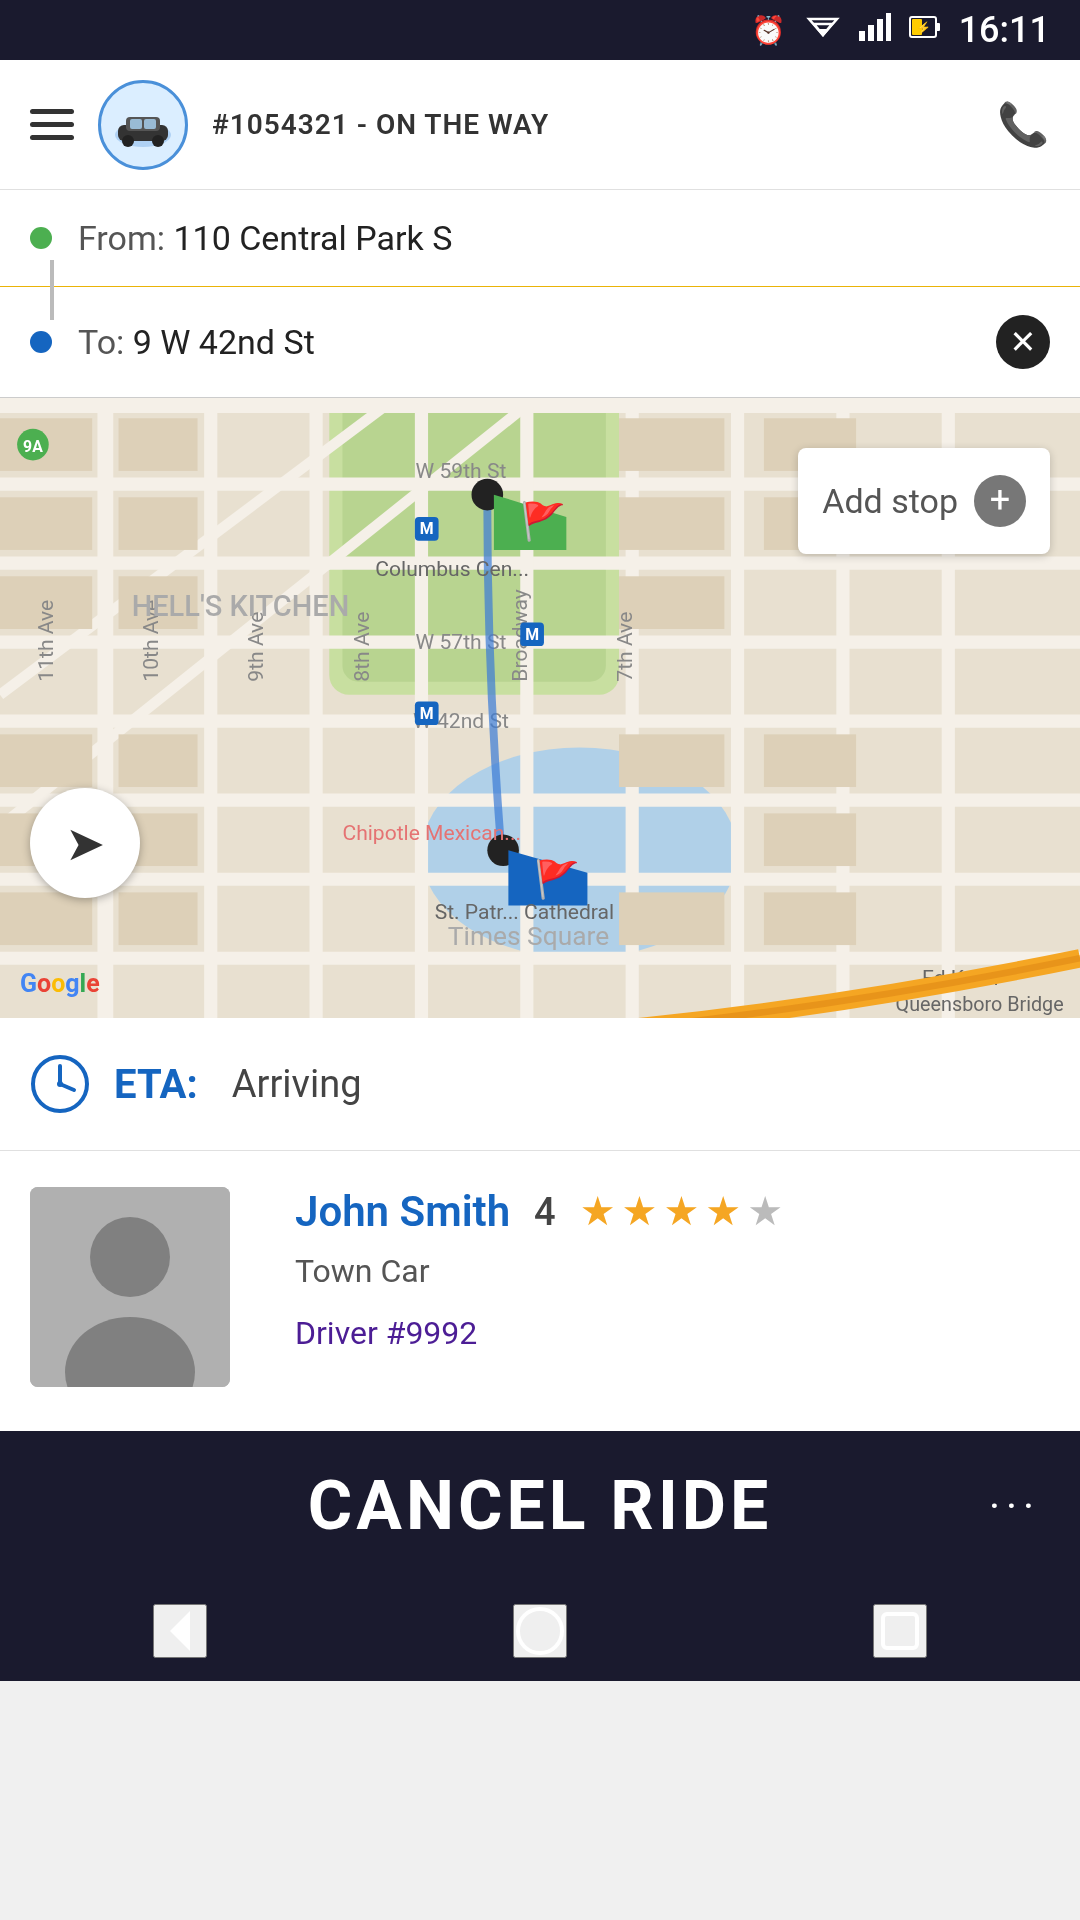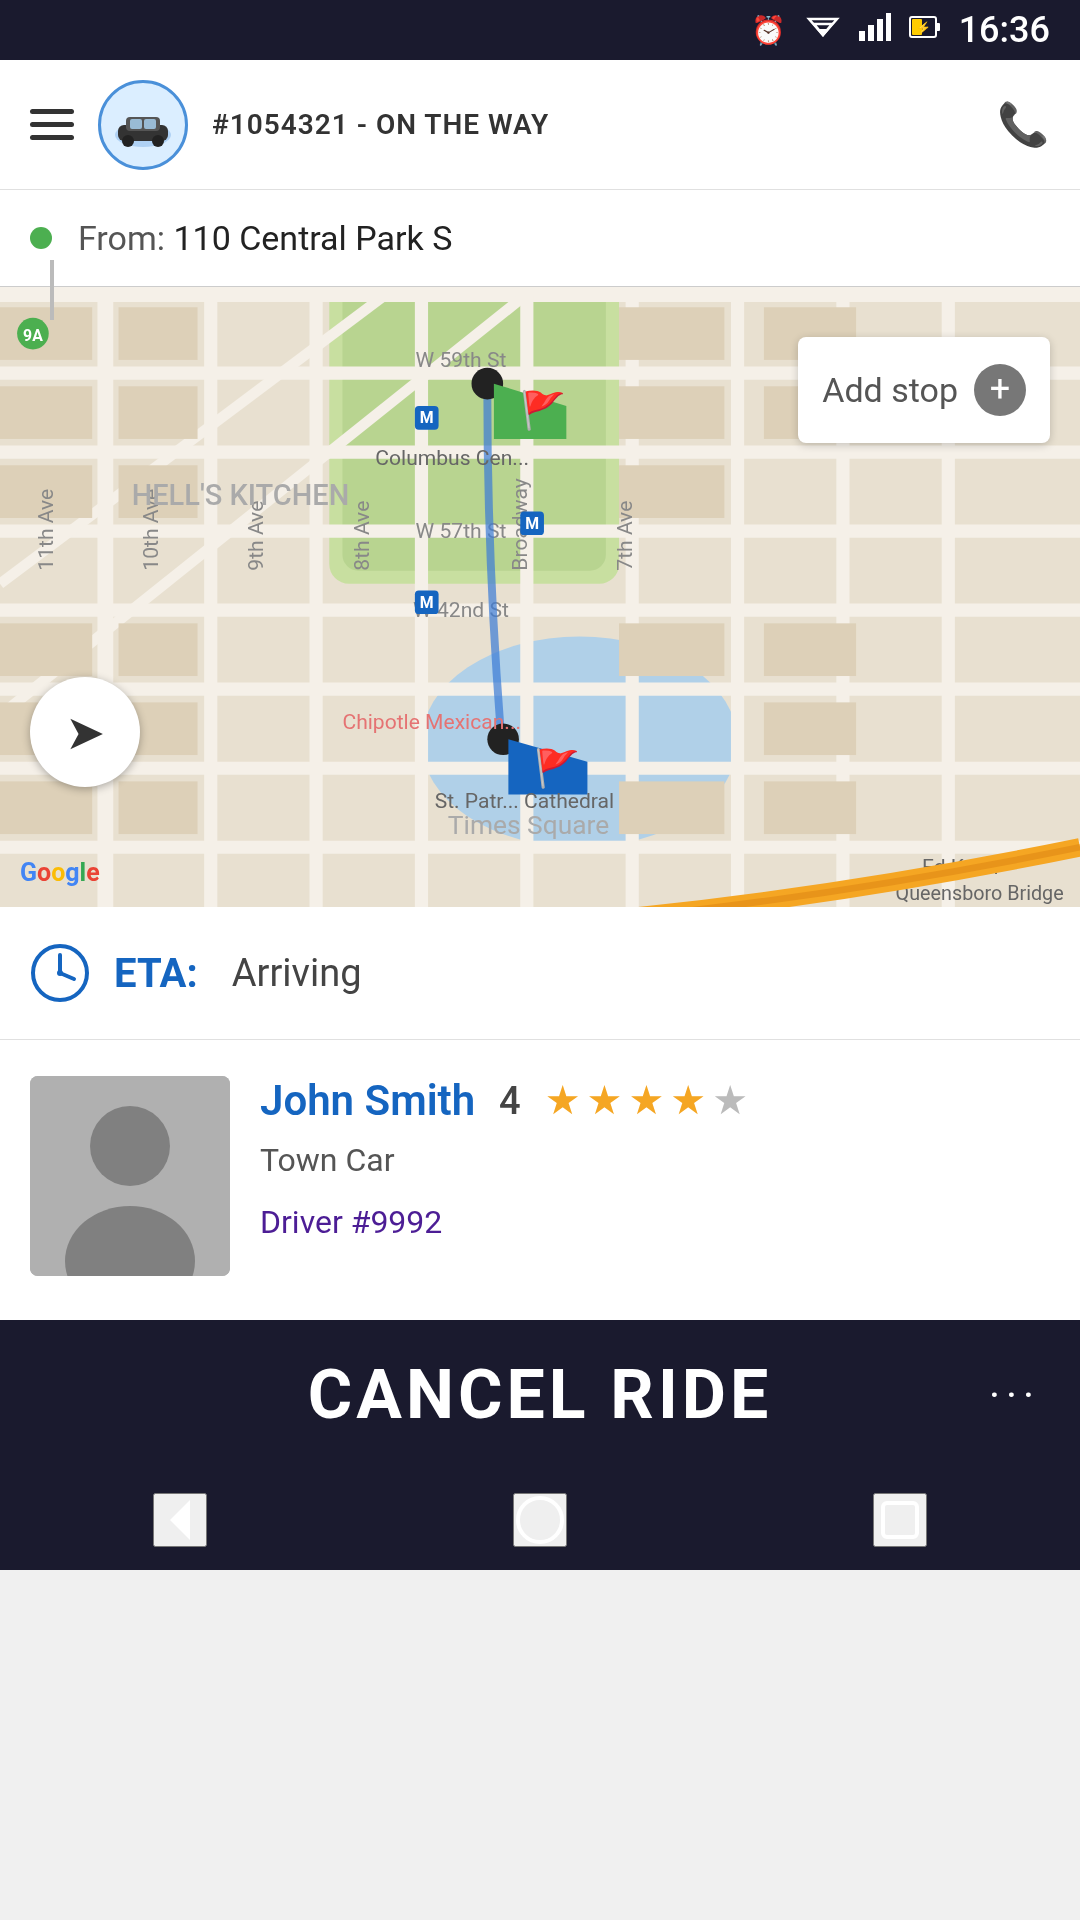--- a/index.html
+++ b/index.html
@@ -275,20 +275,21 @@
       display: flex;
       align-items: flex-end;
       justify-content: center;
       overflow: hidden;
     }
     .driver-info {
       flex: 1;
       display: flex;
       flex-direction: column;
       gap: 16px;
+      margin-left: 35px;
     }
     .driver-name-row {
       display: flex;
       align-items: center;
       gap: 24px;
     }
     .driver-name {
       font-size: 42px;
       font-weight: 600;
       color: #1565c0;
@@ -388,21 +389,21 @@
     </span>
 
     <span class="status-icon">
       <svg width="32" height="28" viewBox="0 0 32 28" fill="none">
         <rect x="1" y="4" width="26" height="20" rx="2" stroke="white" stroke-width="2"></rect>
         <rect x="27" y="10" width="4" height="8" fill="white" rx="1"></rect>
         <rect x="3" y="6" width="10" height="16" fill="#ffcc00" rx="1"></rect>
         <text x="7" y="19" font-size="12" fill="white" font-weight="bold">⚡</text>
       </svg>
     </span>
-    <span class="status-time">16:36</span>
+    <span class="status-time">16:11</span>
   </div>
 </div>
 
 <div class="header">
   <div class="hamburger">
     <span></span>
     <span></span>
     <span></span>
   </div>
   <div class="logo-circle">
@@ -426,20 +427,30 @@
     <div class="route-line-container"></div>
 
     <div class="route-row">
       <div class="route-dot green"></div>
       <span class="route-text">
         <span>From:</span>
         <strong>110 Central Park S</strong>
       </span>
     </div>
 
+    <div class="route-row">
+      <div class="route-dot blue"></div>
+      <span class="route-text">
+        <span>To:</span>
+        <strong>9 W 42nd St</strong>
+      </span>
+      <div class="route-close">
+        <span>✕</span>
+      </div>
+    </div>
   </div>
 </div>
 
 <div class="map-container">
   
   <svg class="map-svg" viewBox="0 0 820 620" preserveAspectRatio="xMidYMid slice">
 
     <rect width="820" height="620" fill="#e8e0d0"></rect>
 
     <rect x="250" y="20" width="220" height="280" rx="15" fill="#c8dfa0"></rect>

